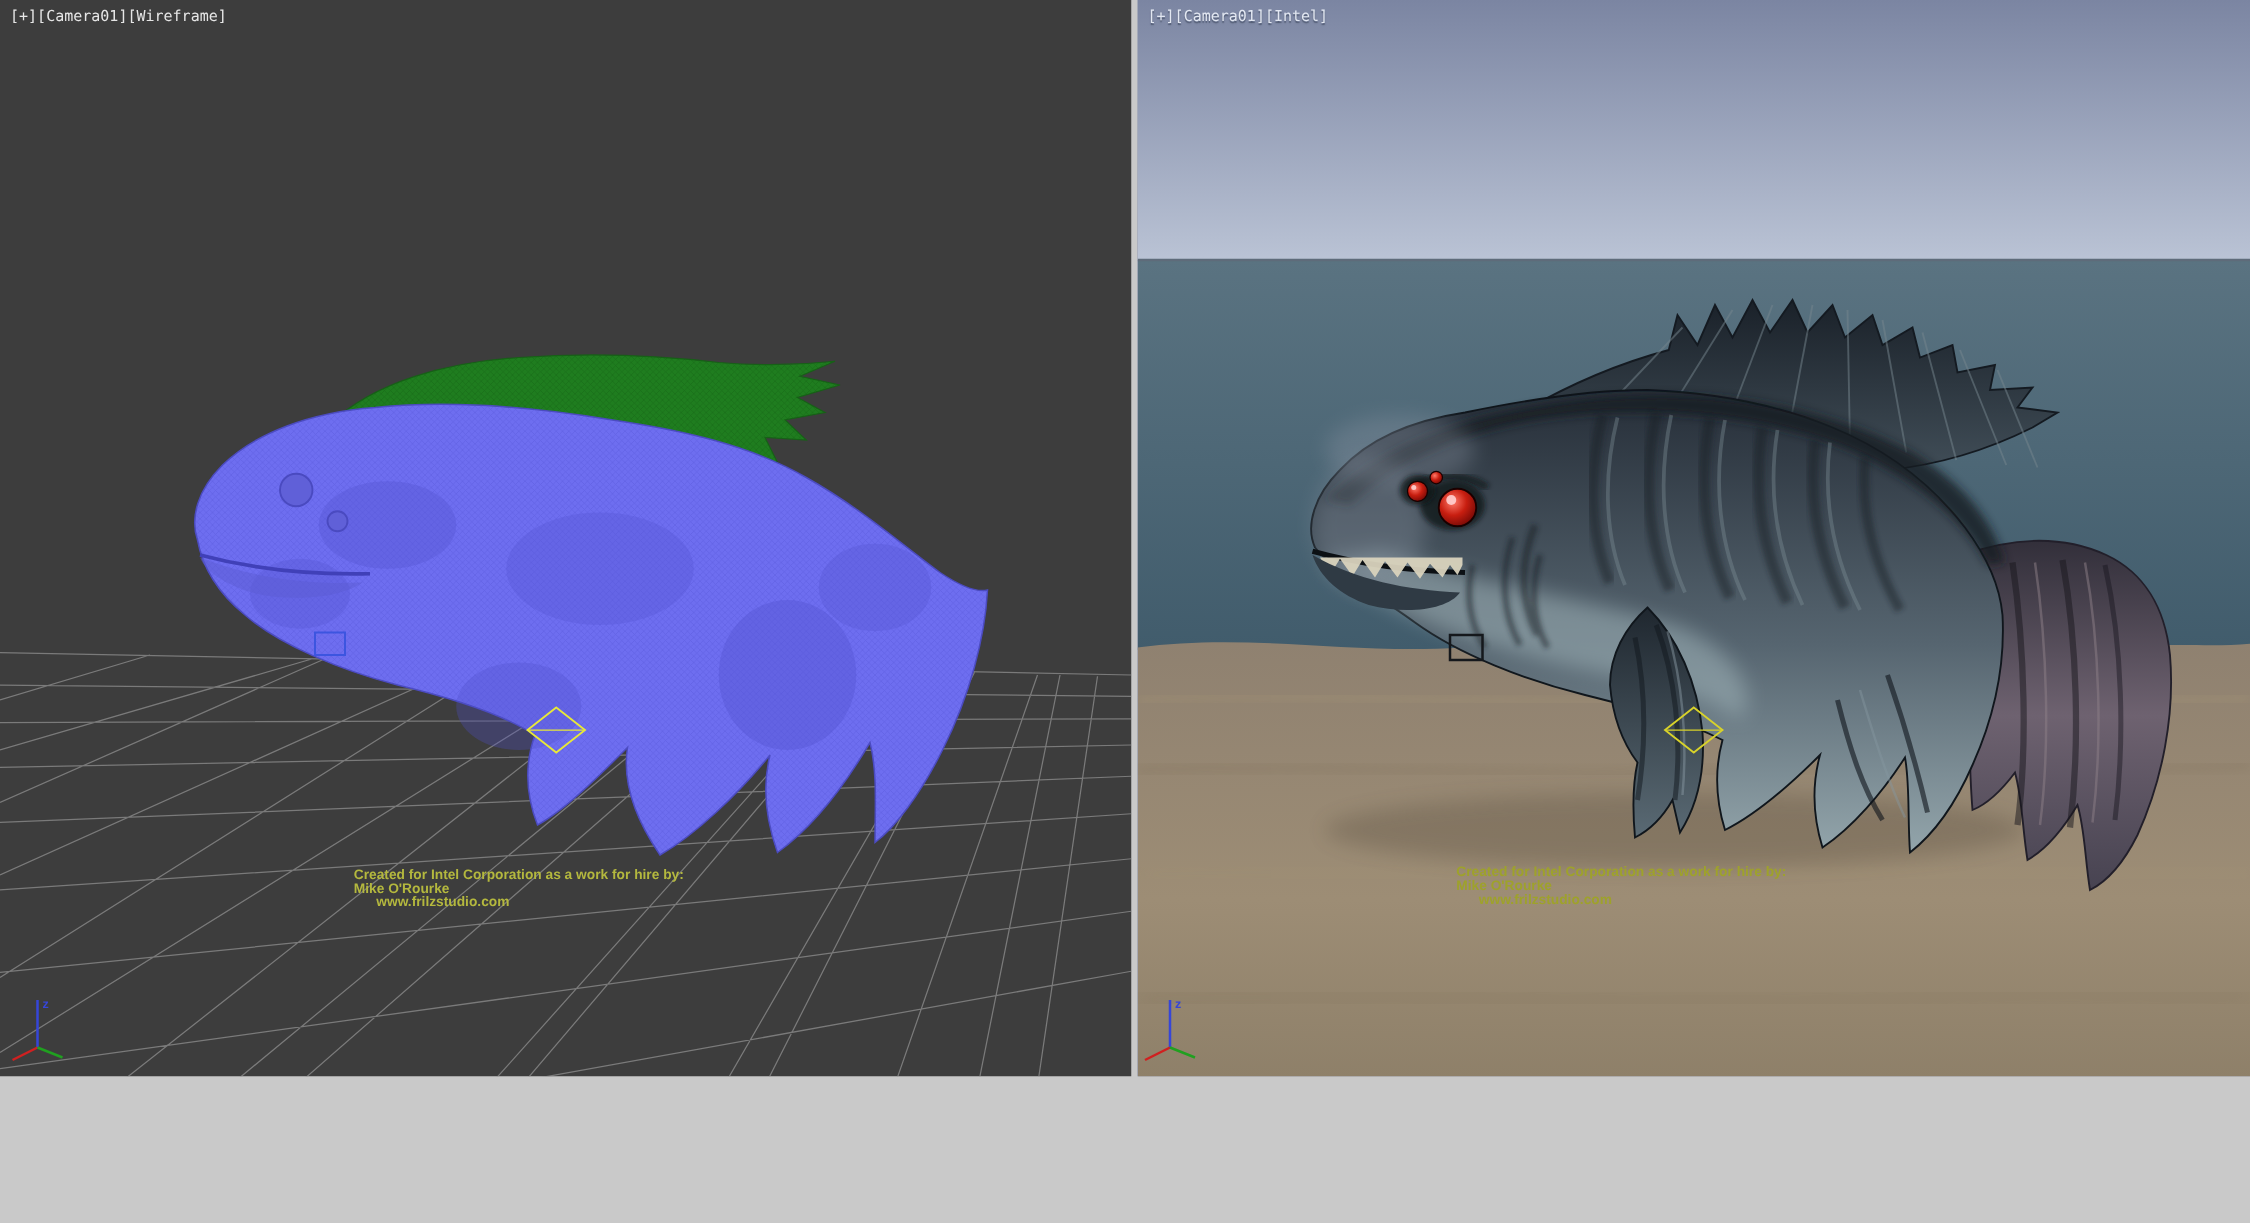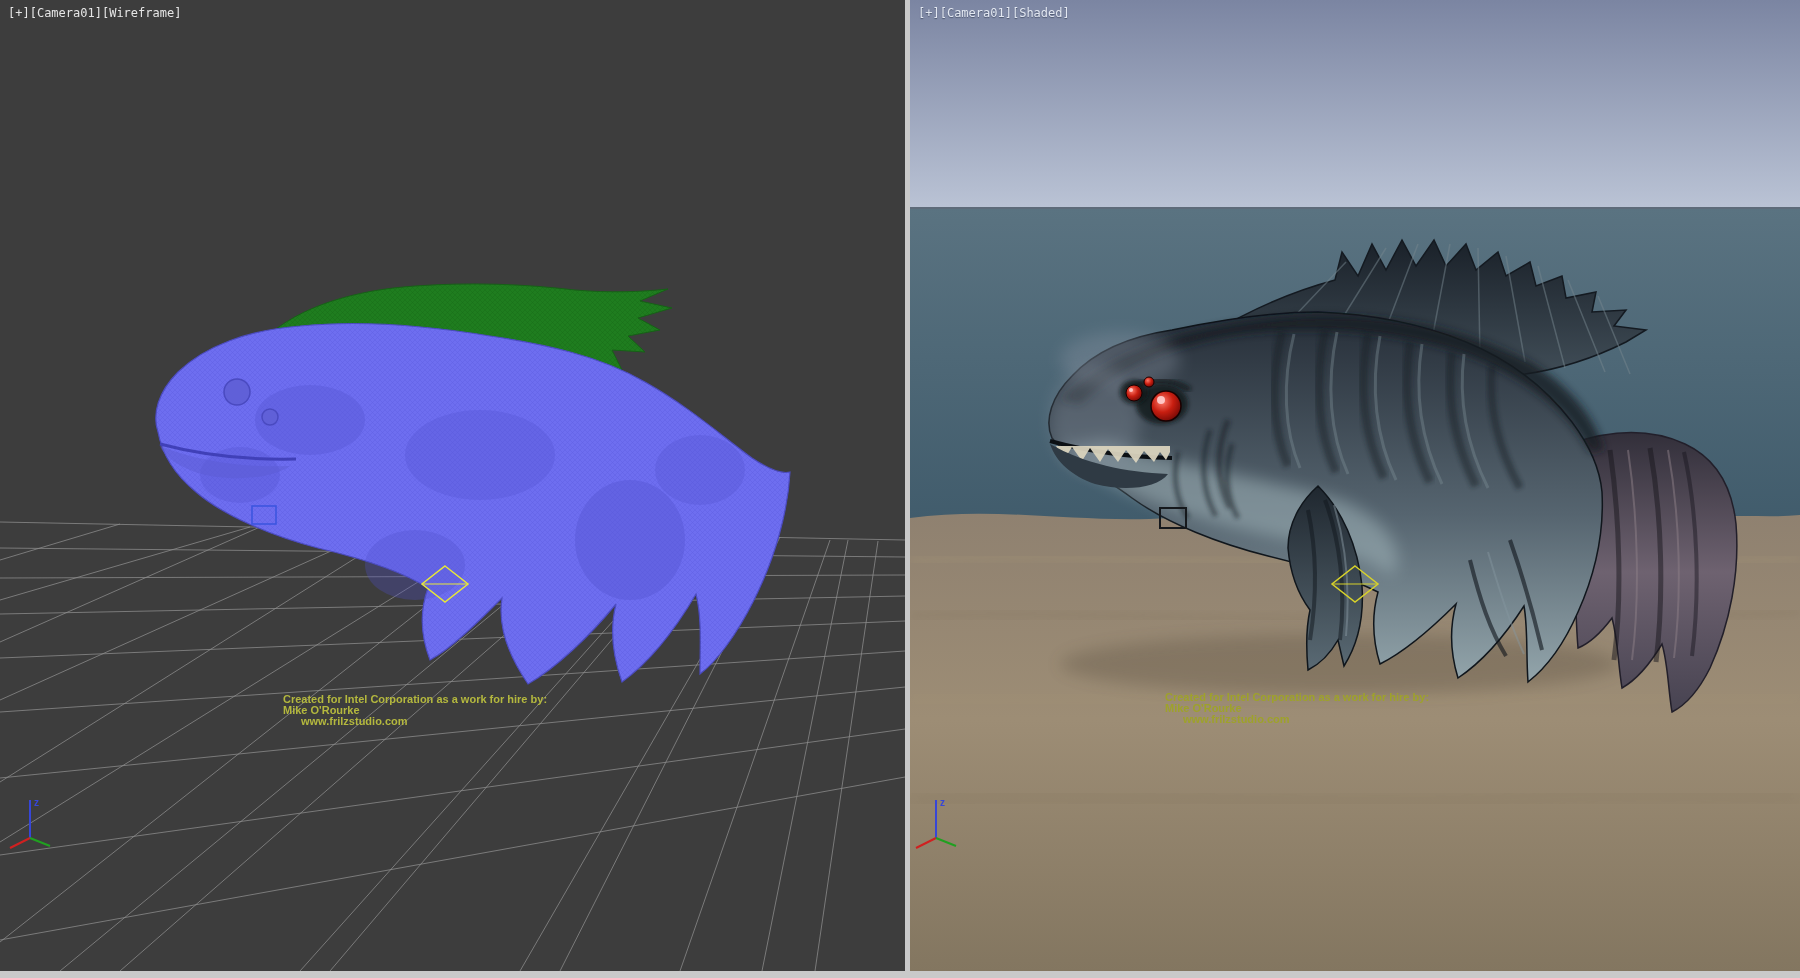--- a/index.html
+++ b/index.html
@@ -1,21 +1,21 @@
 <!DOCTYPE html>
 <html><head>
 <meta charset="utf-8">
 <style>
   html,body{margin:0;padding:0;}
   body{
     width:1800px;height:978px;position:relative;overflow:hidden;
     background:#c9c9c9;
     font-family:"DejaVu Sans", sans-serif;
   }
-  .viewport{position:absolute;top:0;height:971px;overflow:hidden;}
+  .viewport{position:absolute;top:0;height:861px;overflow:hidden;}
   #vp-left{left:0;width:905px;background:#3d3d3d;}
   #vp-right{left:910px;width:890px;background:#8b94ae;}
   .vp-label{
     position:absolute;top:6px;left:8px;z-index:5;
     font:12px "DejaVu Sans Mono", monospace;white-space:nowrap;
   }
   #vp-left .vp-label{color:#e6e6e6;}
   #vp-right .vp-label{color:#e3e8f2;text-shadow:0 1px 1px rgba(35,45,65,.55);}
   .vp-label span{cursor:pointer;}
   svg.scene{position:absolute;inset:0;display:block;}
@@ -107,21 +107,21 @@
       <path d="M30 838 L30 800" stroke="#3646d8" stroke-width="2"></path>
       <path d="M30 838 L10 848" stroke="#d02020" stroke-width="2"></path>
       <path d="M30 838 L50 846" stroke="#20a020" stroke-width="2"></path>
       <text class="axl" x="34" y="806" fill="#3646d8">z</text>
     </g>
   </svg>
 </div>
 
 <div class="viewport" id="vp-right">
   <div class="vp-label">
-    <span>[+]</span><span>[Camera01]</span><span>[Shaded]</span>
+    <span>[+]</span><span>[Camera01]</span><span>[Intel]</span>
   </div>
 
   <svg class="scene" viewBox="0 0 890 971">
     <defs>
       <linearGradient id="skyGrad" x1="0" y1="0" x2="0" y2="1">
         <stop offset="0" stop-color="#7b85a2"></stop>
           <stop offset="1" stop-color="#bac3d5"></stop>
       </linearGradient>
       <linearGradient id="seaGrad" x1="0" y1="0" x2="0" y2="1">
         <stop offset="0" stop-color="#5a7381"></stop>

